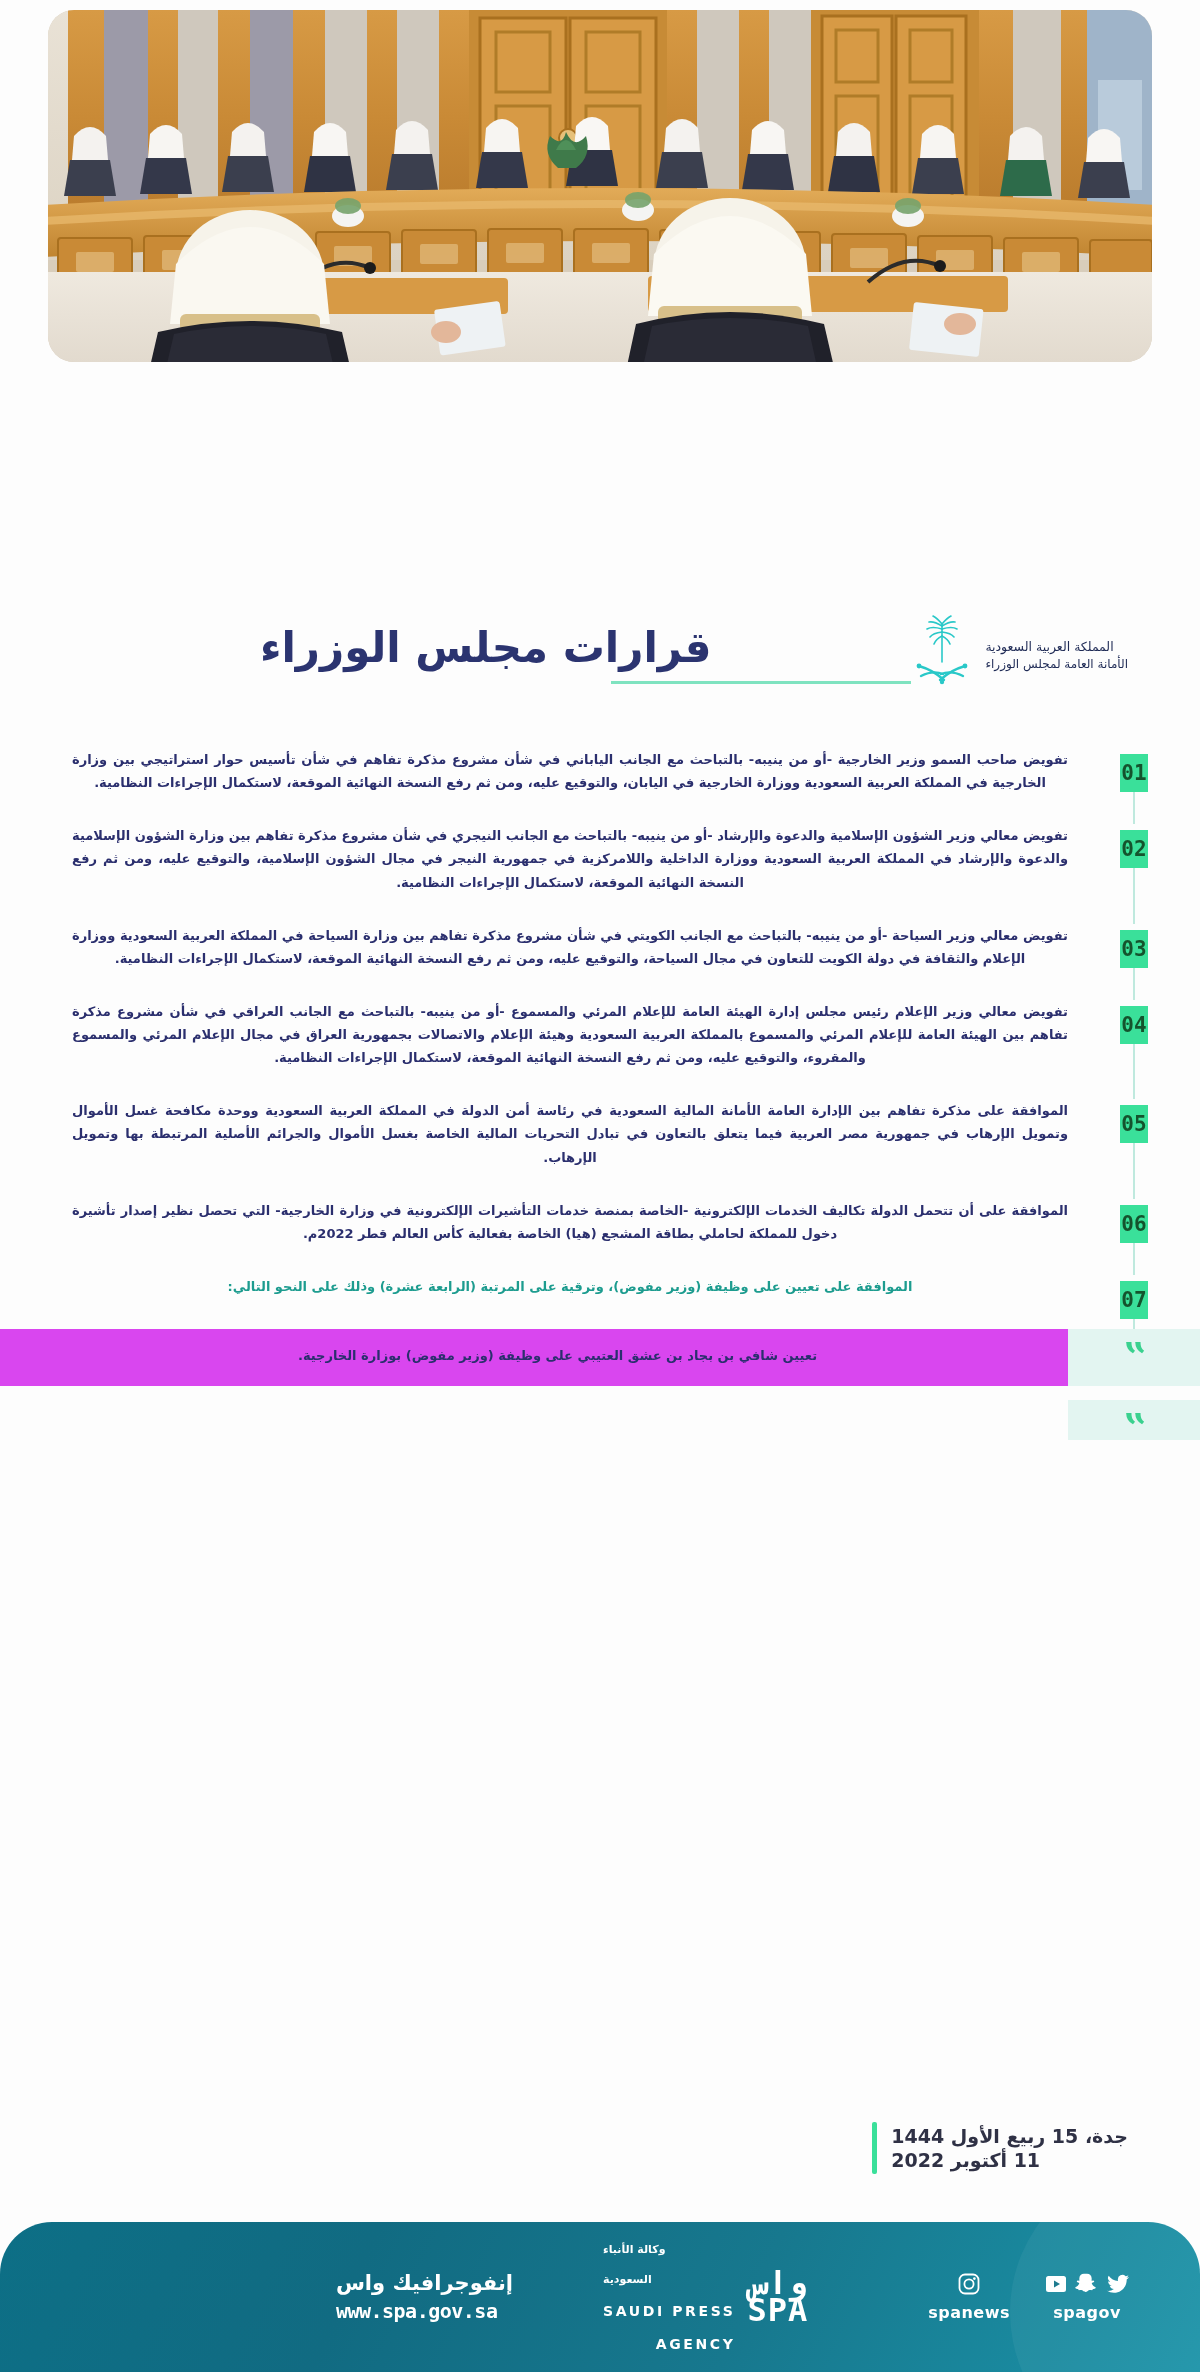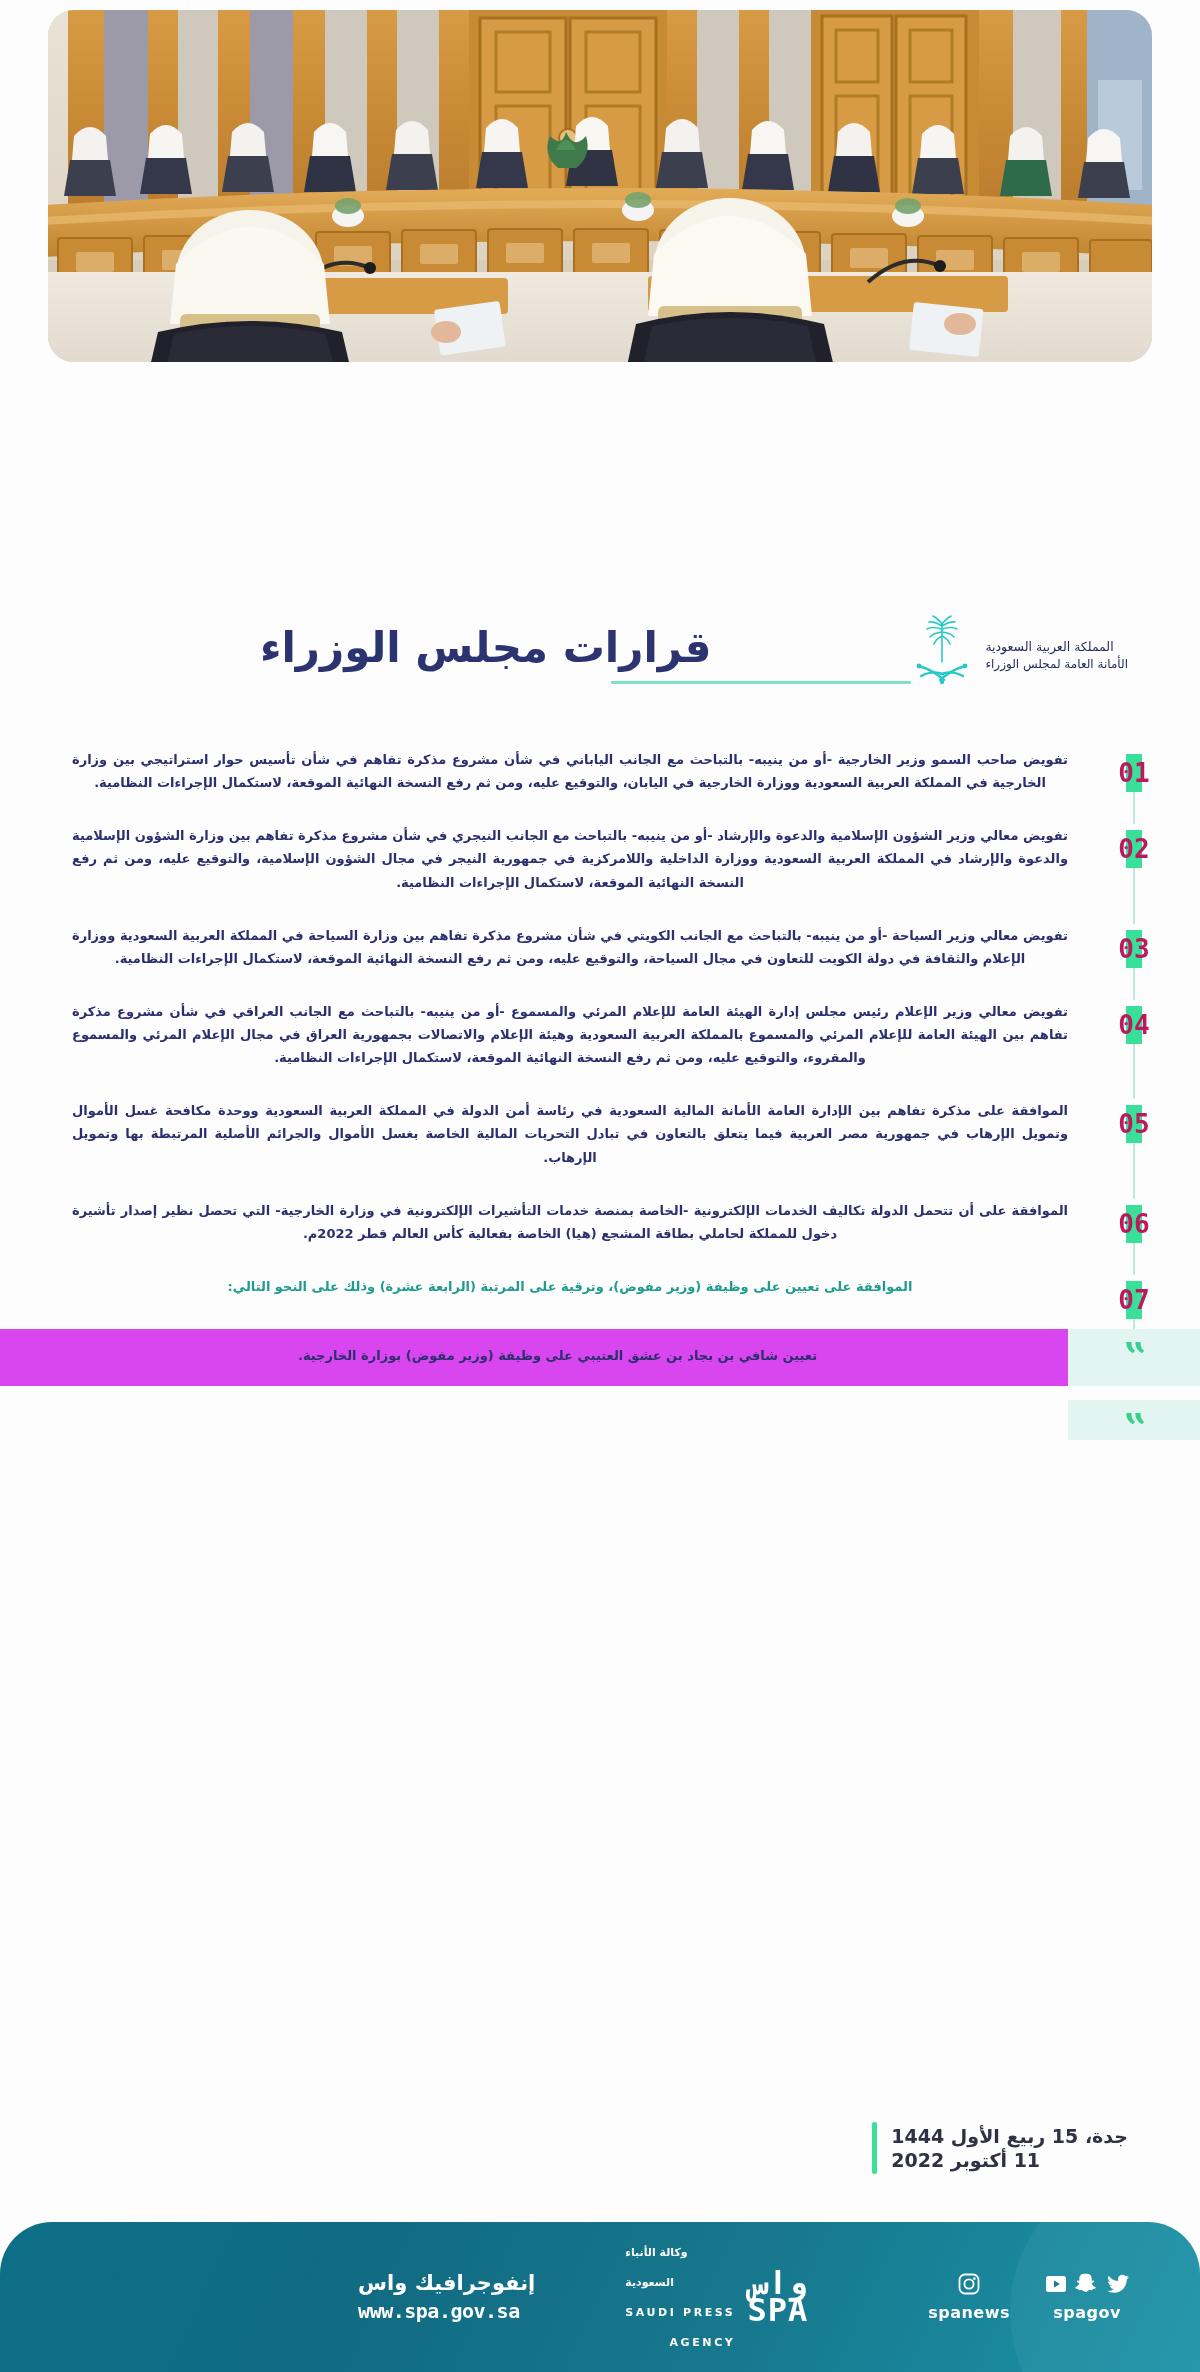--- a/index.html
+++ b/index.html
@@ -98,25 +98,25 @@
   .badge-col {
     width: 132px;
     flex: 0 0 132px;
     position: relative;
     display: flex;
     flex-direction: column;
     align-items: center;
     padding-top: 6px;
   }
   .badge {
-    width: 16px;
+    width: 28px;
     height: 38px;
     background: #3ae09a;
-    color: #be185d;
-    font-size: 26px;
+    color: #14532d;
+    font-size: 21px;
     font-weight: bold;
     display: flex;
     align-items: center;
     justify-content: center;
     letter-spacing: 0px;
     font-family: "DejaVu Sans Mono", "Liberation Mono", monospace;
     flex: 0 0 auto;
     z-index: 2;
     position: relative;
   }
@@ -273,21 +273,21 @@
   .spa-ar, .spa-en {
     font-family: "DejaVu Sans Mono", "Liberation Mono", monospace;
     font-weight: bold;
     color: #ffffff;
     font-size: 32px;
     letter-spacing: 1px;
   }
   .spa-words { display: flex; flex-direction: column; gap: 17px; align-items: flex-start; }
   .spa-w {
     color: #ffffff;
-    font-size: 11px;
+    font-size: 14px;
     letter-spacing: 2.6px;
     font-weight: bold;
     direction: ltr;
   }
   .spa-w.ar { font-size: 11px; letter-spacing: 0.6px; direction: rtl; align-self: flex-end; }
 
   .footer-url {
     order: 3;
     margin-right: 90px;
     display: flex;

